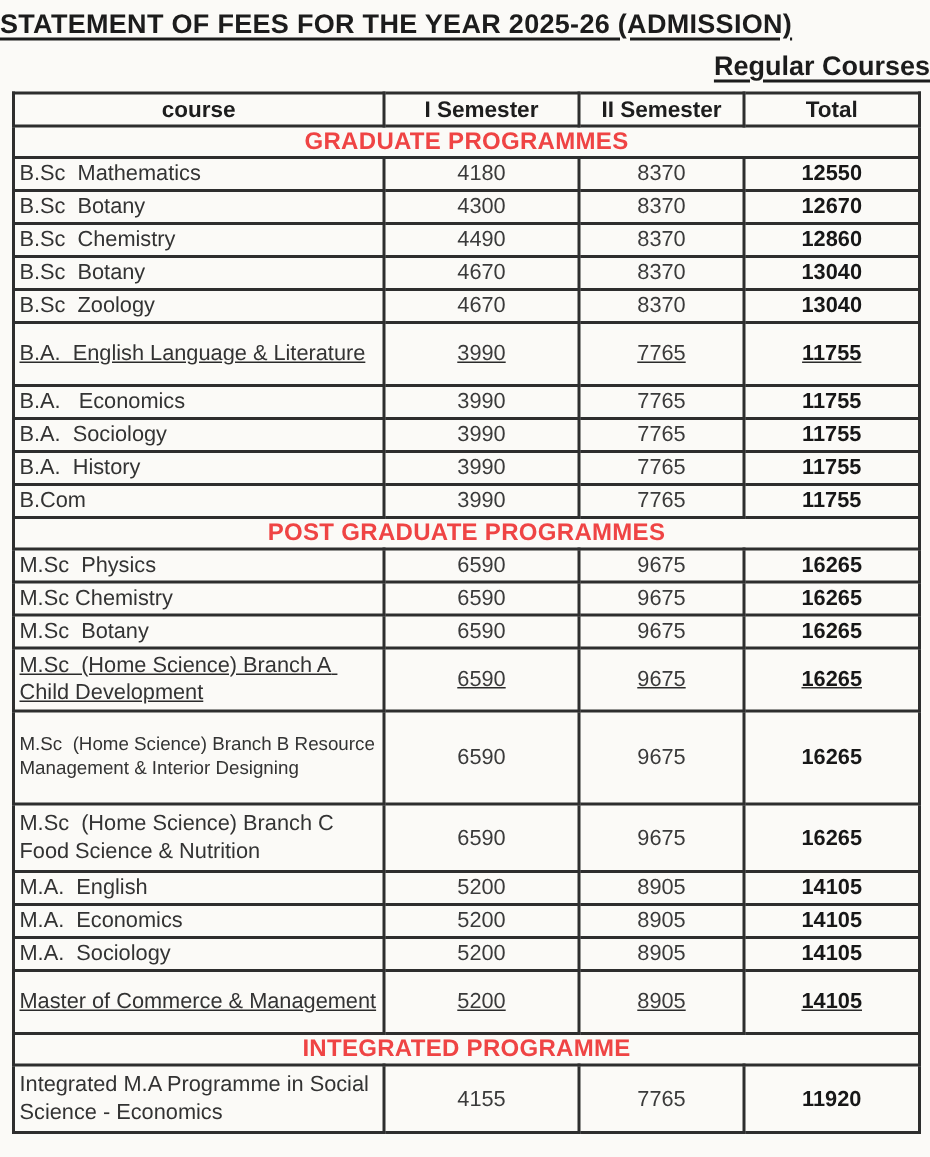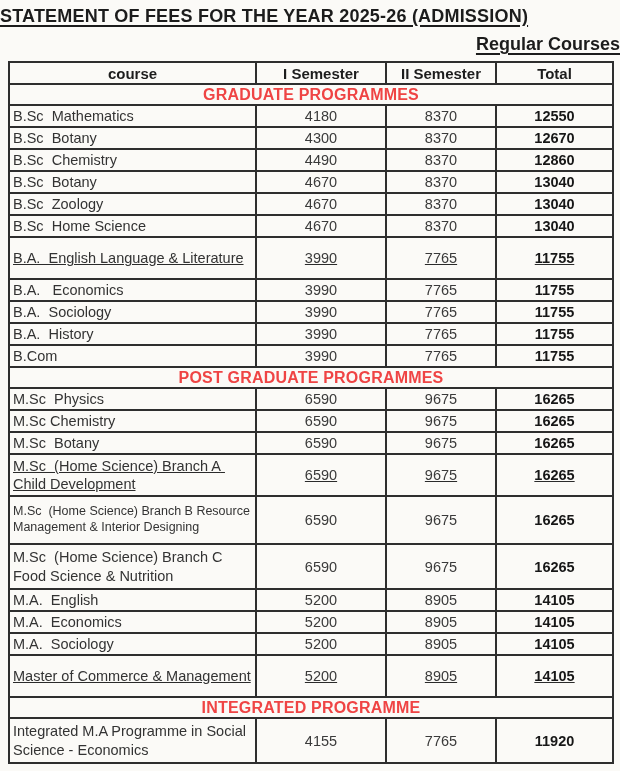--- a/index.html
+++ b/index.html
@@ -58,21 +58,21 @@
   tr.section td{
     height:19px;
     text-align:center;
     font-weight:700;
     font-size:16px;
     color:#ef4444;
     letter-spacing:.2px;
   }
   tr.row{height:22px;}
   tr.row.tall{height:42px;text-decoration:underline;}
-  tr.row.tall2{height:48px;}
+  tr.row.tall2{height:62px;}
   tr.row.tall3{height:45px;}
   td.c{
     text-align:left;
     white-space:pre-wrap;
     color:#333;
     line-height:1.25;
   }
   tr.row.small td.c{font-size:12.5px;}
   td.n{text-align:center;color:#3a3a3a;}
   td.t{font-weight:700;color:#171717;}
@@ -127,26 +127,20 @@
       <td class="n">4670</td>
       <td class="n">8370</td>
       <td class="n t">13040</td>
     </tr>
     <tr class="row">
       <td class="c">B.Sc  Zoology</td>
       <td class="n">4670</td>
       <td class="n">8370</td>
       <td class="n t">13040</td>
     </tr>
-    <tr class="row">
-      <td class="c">B.Sc  Home Science</td>
-      <td class="n">4670</td>
-      <td class="n">8370</td>
-      <td class="n t">13040</td>
-    </tr>
     <tr class="row tall">
       <td class="c">B.A.  English Language &amp; Literature</td>
       <td class="n">3990</td>
       <td class="n">7765</td>
       <td class="n t">11755</td>
     </tr>
     <tr class="row">
       <td class="c">B.A.   Economics</td>
       <td class="n">3990</td>
       <td class="n">7765</td>

